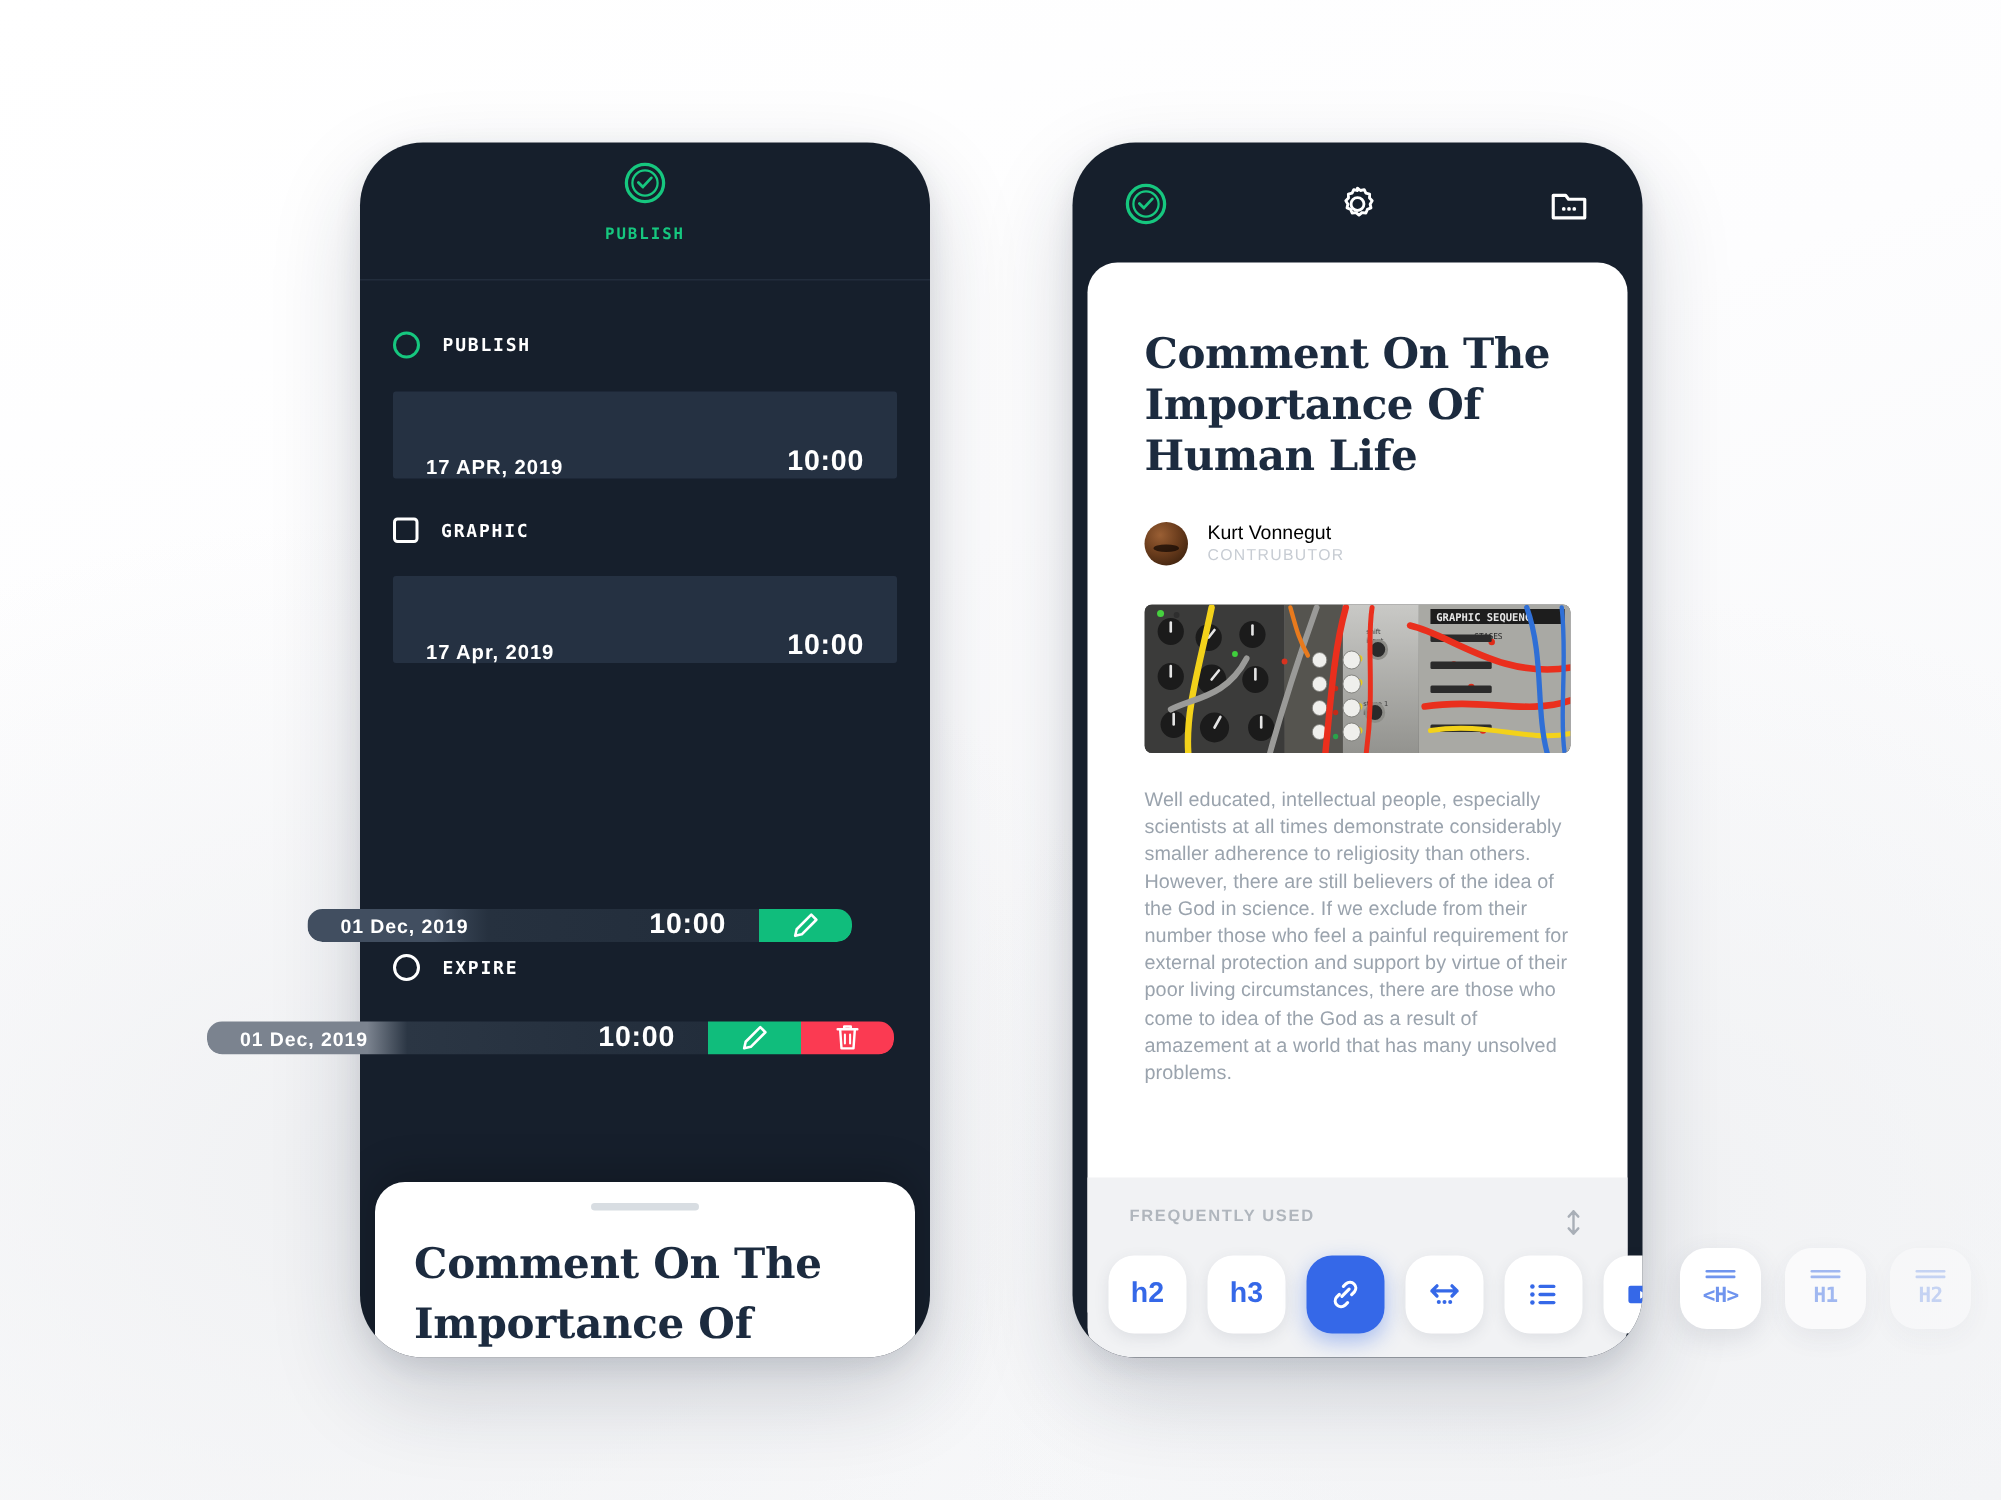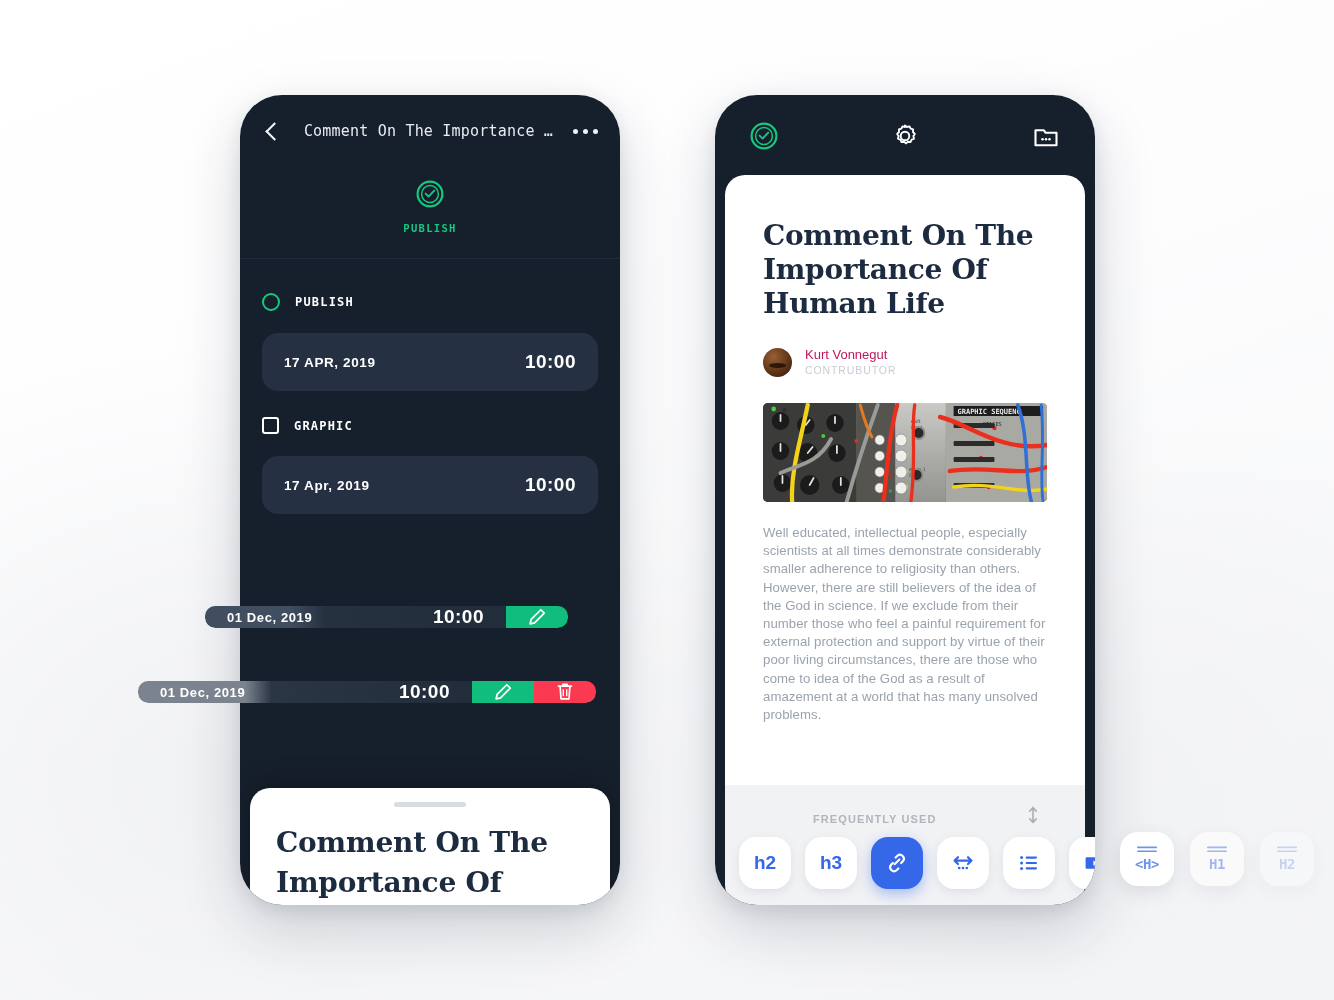--- a/index.html
+++ b/index.html
@@ -72,23 +72,23 @@
   .opt-row { display: flex; align-items: center; gap: 15px; margin-bottom: 22px; }
   .opt-label {
     font-family: "DejaVu Sans Mono", monospace;
     font-size: 12px; font-weight: bold; letter-spacing: 1.2px; color: #ffffff;
   }
   .radio-o { width: 18px; height: 18px; border-radius: 50%; border: 2px solid #16c77f; }
   .radio-w { width: 18px; height: 18px; border-radius: 50%; border: 2px solid #ffffff; }
   .checkbox-w { width: 17px; height: 17px; border-radius: 3px; border: 2.4px solid #ffffff; }
 
   .dt-card {
-    background: #253142; border-radius: 16px;
-    height: 58px; display: flex; align-items: center;
-    padding: 12px 22px; margin-bottom: 26px;
+    background: #253142; border-radius: 2px;
+    height: 58px; display: flex; align-items: flex-end;
+    padding: 0 22px; margin-bottom: 26px;
     cursor: pointer;
   }
   .dt-date { color: #ffffff; font-size: 13.5px; font-weight: bold; letter-spacing: .6px; }
   .dt-time { margin-left: auto; color: #ffffff; font-size: 19px; font-weight: bold; letter-spacing: .5px; }
 
   
   .swipe-row {
     position: absolute; display: flex; align-items: flex-end;
     height: 64px; border-radius: 10px; overflow: hidden;
     z-index: 40;
@@ -147,38 +147,38 @@
   .byline { display: flex; align-items: center; gap: 13px; margin-top: 26px; }
   .avatar {
     width: 29px; height: 29px; border-radius: 50%;
     background: radial-gradient(circle at 36% 30%, #9a5f34 0%, #6b3d1d 45%, #2c1809 100%);
     position: relative; overflow: hidden; flex: 0 0 29px;
   }
   .avatar::after {
     content: ""; position: absolute; left: 6px; top: 15px; width: 17px; height: 5px;
     border-radius: 50%; background: rgba(20,10,4,.75);
   }
-  .byline-name { font-size: 13px; color: #be185d; line-height: 16px; }
+  .byline-name { font-size: 13px; color: #000000; line-height: 16px; }
   .byline-role { font-size: 10.5px; color: #c7ccd3; letter-spacing: .9px; line-height: 14px; }
 
   .art-photo {
     margin-top: 26px; height: 99px; border-radius: 5px; overflow: hidden; position: relative;
     background: #6a6a68;
   }
   .art-body {
     margin-top: 22px; font-size: 13.2px; line-height: 18.2px;
     color: #9aa3ad; letter-spacing: .05px;
   }
 
   
   .toolbar {
     position: absolute; left: 10px; bottom: 0; width: 360px; height: 120px;
     background: #f1f2f4; border-radius: 0 0 20px 20px;
   }
-  .tb-head { display: flex; align-items: flex-end; padding: 20px 44px 0; margin-left: 44px; }
+  .tb-head { display: flex; align-items: flex-start; padding: 20px 28px 0; }
   .tb-head-label {
     font-size: 11px; font-weight: bold; letter-spacing: 1.1px; color: #b0b6bd;
   }
   .tb-sort { margin-left: auto; cursor: pointer; }
   .tb-row { display: flex; gap: 14px; padding: 12px 0 0 14px; }
   .tb-btn {
     width: 52px; height: 52px; flex: 0 0 52px; border-radius: 17px;
     background: #ffffff; display: flex; align-items: center; justify-content: center;
     box-shadow: 0 3px 10px rgba(60,70,90,.10); cursor: pointer;
   }
@@ -200,29 +200,20 @@
     font-size: 14px; font-weight: bold; color: #6f94ee; letter-spacing: -.5px;
   }
 </style>
 </head>
 <body>
 
 <div id="stage">
 
   <div class="phone" id="phone-publish">
 
-    <div class="p1-topbar">
-      <div class="back-chevron"></div>
-      <div class="p1-title">Comment On The Importance …</div>
-      <div class="dots-h">
-          <i></i>
-          <i></i>
-          <i></i>
-        </div>
-    </div>
 
     <div class="tabs">
 
       <div class="tab active">
         <svg class="tab-ico" viewBox="0 0 30 30">
           <circle cx="15" cy="15" r="12.4" fill="none" stroke="#16c77f" stroke-width="2.2"></circle>
           <circle cx="15" cy="15" r="8.4" fill="none" stroke="#16c77f" stroke-width="1.5"></circle>
           <path d="M10.6 14.6l3 3 5.6-6" fill="none" stroke="#16c77f" stroke-width="1.9" stroke-linecap="round" stroke-linejoin="round"></path>
         </svg>
         <div class="tab-label">PUBLISH</div>
@@ -247,20 +238,24 @@
         <span class="opt-label">GRAPHIC</span>
       </div>
       <div class="dt-card">
         <span class="dt-date">17 Apr, 2019</span>
         <span class="dt-time">10:00</span>
       </div>
 
       <div class="spacer-56"></div>
       <div class="spacer-56"></div>
 
+      <div class="opt-row">
+        <span class="radio-w"></span>
+        <span class="opt-label">EXPIRE</span>
+      </div>
     </div>
 
     <div class="sheet">
       <div class="sheet-grab"></div>
       <div class="sheet-title">Comment On The Importance Of Human Life</div>
     </div>
   </div>
 
   <div class="swipe-row" id="swipe-row-1">
     <div class="swipe-main">

